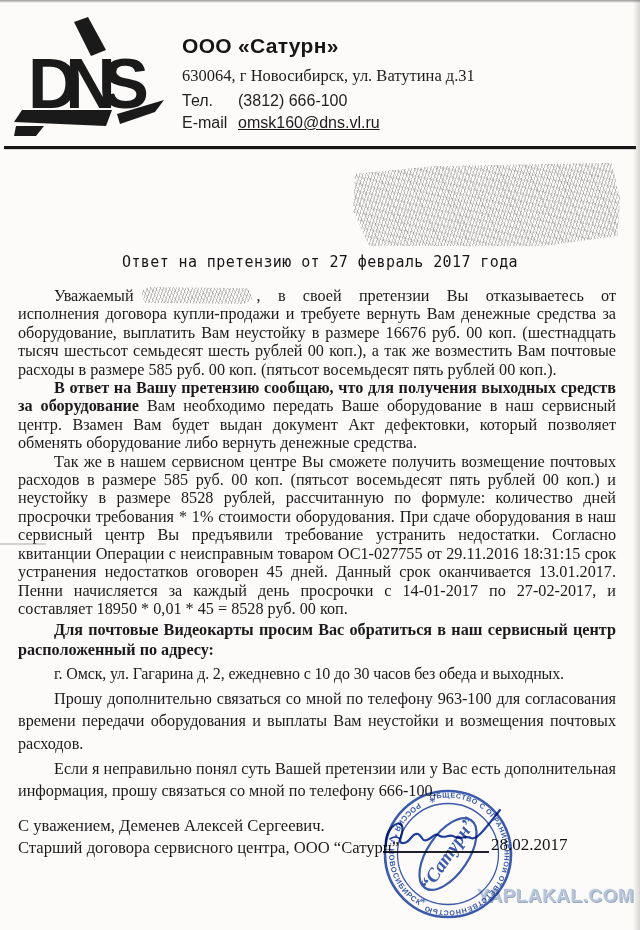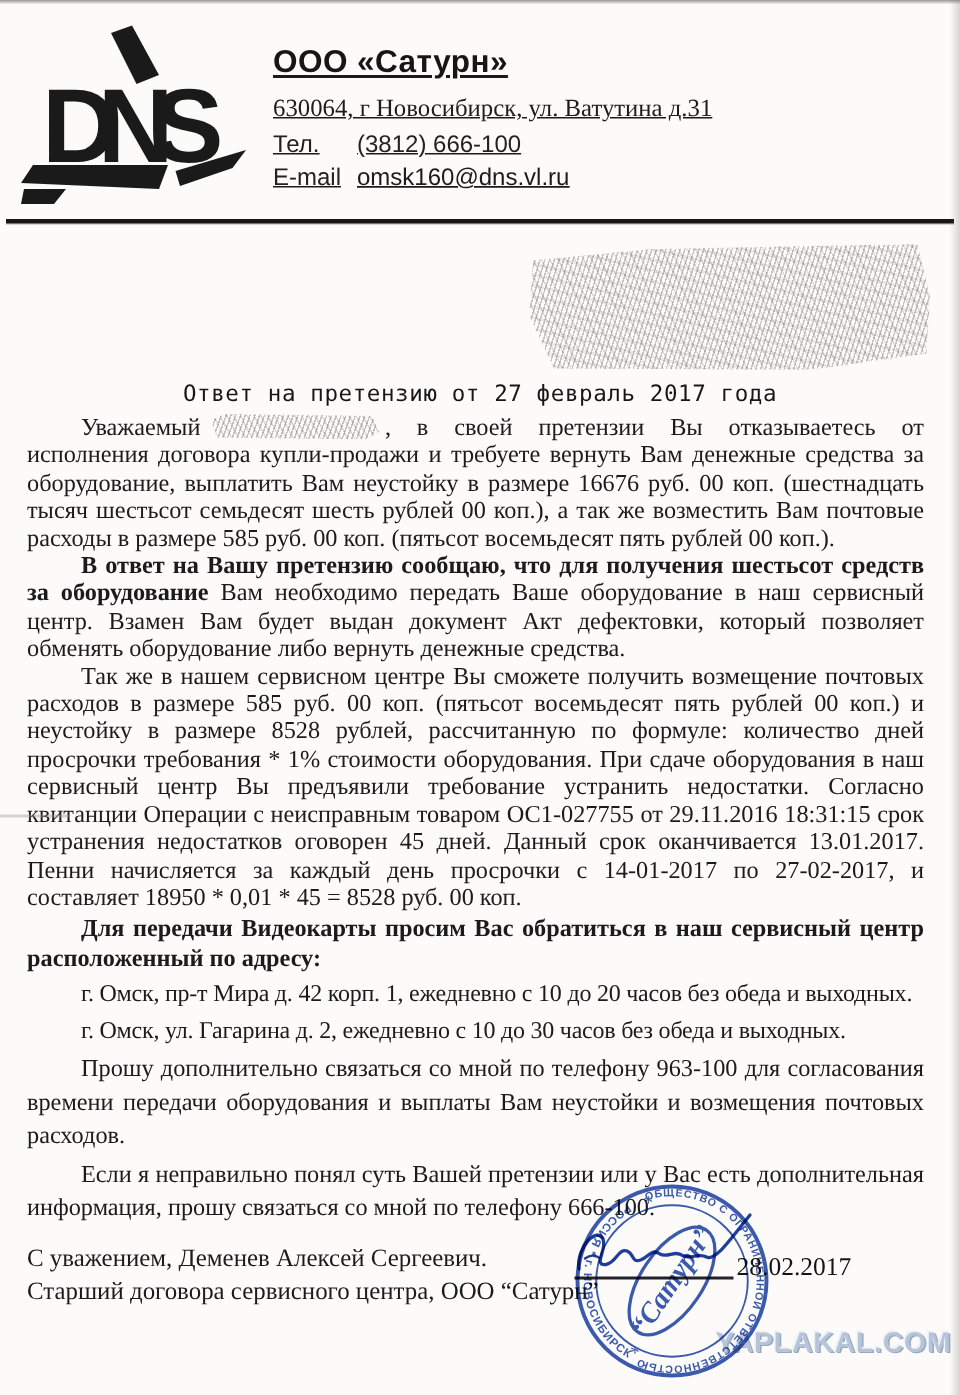--- a/index.html
+++ b/index.html
@@ -7,21 +7,21 @@
   .page{position:relative;width:640px;height:930px;background:#fcfbf9;
         font-family:"Liberation Serif",serif;color:#1b1b1d;overflow:hidden;}
   .edge-top{position:absolute;top:0;left:0;right:0;height:3px;
         background:linear-gradient(180deg,rgba(70,70,70,.55),rgba(70,70,70,0));z-index:8;}
   .edge-right{position:absolute;top:0;right:0;width:7px;height:100%;
         background:linear-gradient(90deg,rgba(120,115,108,0),rgba(120,115,108,.28));z-index:8;}
   .artifact-line{position:absolute;left:0;top:543px;width:46px;height:2px;
         background:rgba(150,150,150,.4);z-index:0;}
 
   
-  .header{display:flex;align-items:center;padding:16px 0 0 14px;gap:16px;text-decoration:underline;}
+  .header{display:flex;align-items:flex-end;padding:16px 0 0 14px;gap:16px;}
   .logo{width:152px;height:120px;flex:0 0 auto;}
   .header-text{padding-top:10px;font-family:"Liberation Sans",sans-serif;}
   .company{font-weight:bold;font-size:21px;color:#161616;letter-spacing:.3px;margin-bottom:8px;}
   .hdr-addr{font-family:"Liberation Serif",serif;font-size:16.5px;color:#1c1c1c;margin-bottom:6px;}
   .hdr-row{font-size:16px;color:#222;margin-bottom:4px;display:flex;}
   .hdr-label{display:inline-block;width:56px;}
   .hdr-email-label{display:inline-block;width:56px;}
   .email-link{color:#1b1b1d;text-decoration:underline;}
   .rule{height:3px;background:#161616;margin:10px 4px 0 4px;
         box-shadow:0 1px 0 rgba(0,0,0,.15);}
@@ -38,21 +38,21 @@
         margin:0 4px 0 7px;
         background:
           repeating-linear-gradient(110deg,rgba(75,75,80,.32) 0 1px,rgba(0,0,0,0) 1px 3px),
           repeating-linear-gradient(62deg,rgba(95,95,100,.22) 0 1px,rgba(0,0,0,0) 1px 4px);
         clip-path:polygon(0 25%,8% 0,96% 8%,100% 70%,92% 100%,4% 92%);}
 
   
   .title{margin:104px 0 0 0;text-align:center;
         font-family:"DejaVu Sans Mono","Liberation Mono",monospace;
         font-weight:normal;font-size:15px;line-height:19px;letter-spacing:.4px;color:#161618;}
-  .content{margin-top:4px;padding:0 24px 0 18px;font-size:16.2px;line-height:18.4px;
+  .content{margin-top:15px;padding:0 24px 0 18px;font-size:16.2px;line-height:18.4px;
         text-align:justify;}
   .content p{margin:0;text-indent:36px;}
   .content .p4{font-weight:bold;line-height:19.5px;margin-top:3px;}
   .content .addr-line{margin-top:4px;line-height:20.5px;font-size:16px;
         letter-spacing:-.15px;white-space:nowrap;text-align:left;}
   .content .loose{line-height:22.4px;margin-top:3px;}
   .sig-block{padding:0 24px 0 18px;margin-top:12px;font-size:16.6px;line-height:22px;
         text-align:left;}
   .sig-block div{text-indent:0;}
 
@@ -101,24 +101,23 @@
   </div>
 
   <div class="rule"></div>
 
   <div class="scribble-big"></div>
 
   <h1 class="title">Ответ на претензию от 27 февраль 2017 года</h1>
 
   <div class="content">
     <p><span>Уважаемый</span><span class="scribble-name"></span><span>, в своей претензии Вы отказываетесь от исполнения договора купли-продажи и требуете вернуть Вам денежные средства за оборудование, выплатить Вам неустойку в размере 16676 руб. 00 коп. (шестнадцать тысяч шестьсот семьдесят шесть рублей 00 коп.), а так же возместить Вам почтовые расходы в размере 585 руб. 00 коп. (пятьсот восемьдесят пять рублей 00 коп.).</span></p>
-    <p><b>В ответ на Вашу претензию сообщаю, что для получения шестьсот средств за оборудование</b><span> Вам необходимо передать Ваше оборудование в наш сервисный центр. Взамен Вам будет выдан документ Акт дефектовки, который позволяет обменять оборудование либо вернуть денежные средства.</span></p>
+    <p><b>В ответ на Вашу претензию сообщаю, что для получения выходных средств за оборудование</b><span> Вам необходимо передать Ваше оборудование в наш сервисный центр. Взамен Вам будет выдан документ Акт дефектовки, который позволяет обменять оборудование либо вернуть денежные средства.</span></p>
     <p>Так же в нашем сервисном центре Вы сможете получить возмещение почтовых расходов в размере 585 руб. 00 коп. (пятьсот восемьдесят пять рублей 00 коп.) и неустойку в размере 8528 рублей, рассчитанную по формуле: количество дней просрочки требования * 1% стоимости оборудования. При сдаче оборудования в наш сервисный центр Вы предъявили требование устранить недостатки. Согласно квитанции Операции с неисправным товаром ОС1-027755 от 29.11.2016 18:31:15 срок устранения недостатков оговорен 45 дней. Данный срок оканчивается 13.01.2017. Пенни начисляется за каждый день просрочки с 14-01-2017 по 27-02-2017, и составляет 18950 * 0,01 * 45 = 8528 руб. 00 коп.</p>
-    <p class="p4">Для передачи Видеокарты просим Вас обратиться в наш сервисный центр расположенный по адресу:</p>
-    <p class="addr-line">г. Омск, пр-т Мира д. 42 корп. 1, ежедневно с 10 до 20 часов без обеда и выходных.</p>
+    <p class="p4">Для почтовые Видеокарты просим Вас обратиться в наш сервисный центр расположенный по адресу:</p>
     <p class="addr-line">г. Омск, ул. Гагарина д. 2, ежедневно с 10 до 30 часов без обеда и выходных.</p>
     <p class="loose">Прошу дополнительно связаться со мной по телефону 963-100 для согласования времени передачи оборудования и выплаты Вам неустойки и возмещения почтовых расходов.</p>
     <p class="loose">Если я неправильно понял суть Вашей претензии или у Вас есть дополнительная информация, прошу связаться со мной по телефону 666-100.</p>
   </div>
 
   <div class="sig-block">
     <div>С уважением,  Деменев Алексей Сергеевич.</div>
     <div>Старший договора сервисного центра, ООО “Сатурн”</div>
   </div>
 

